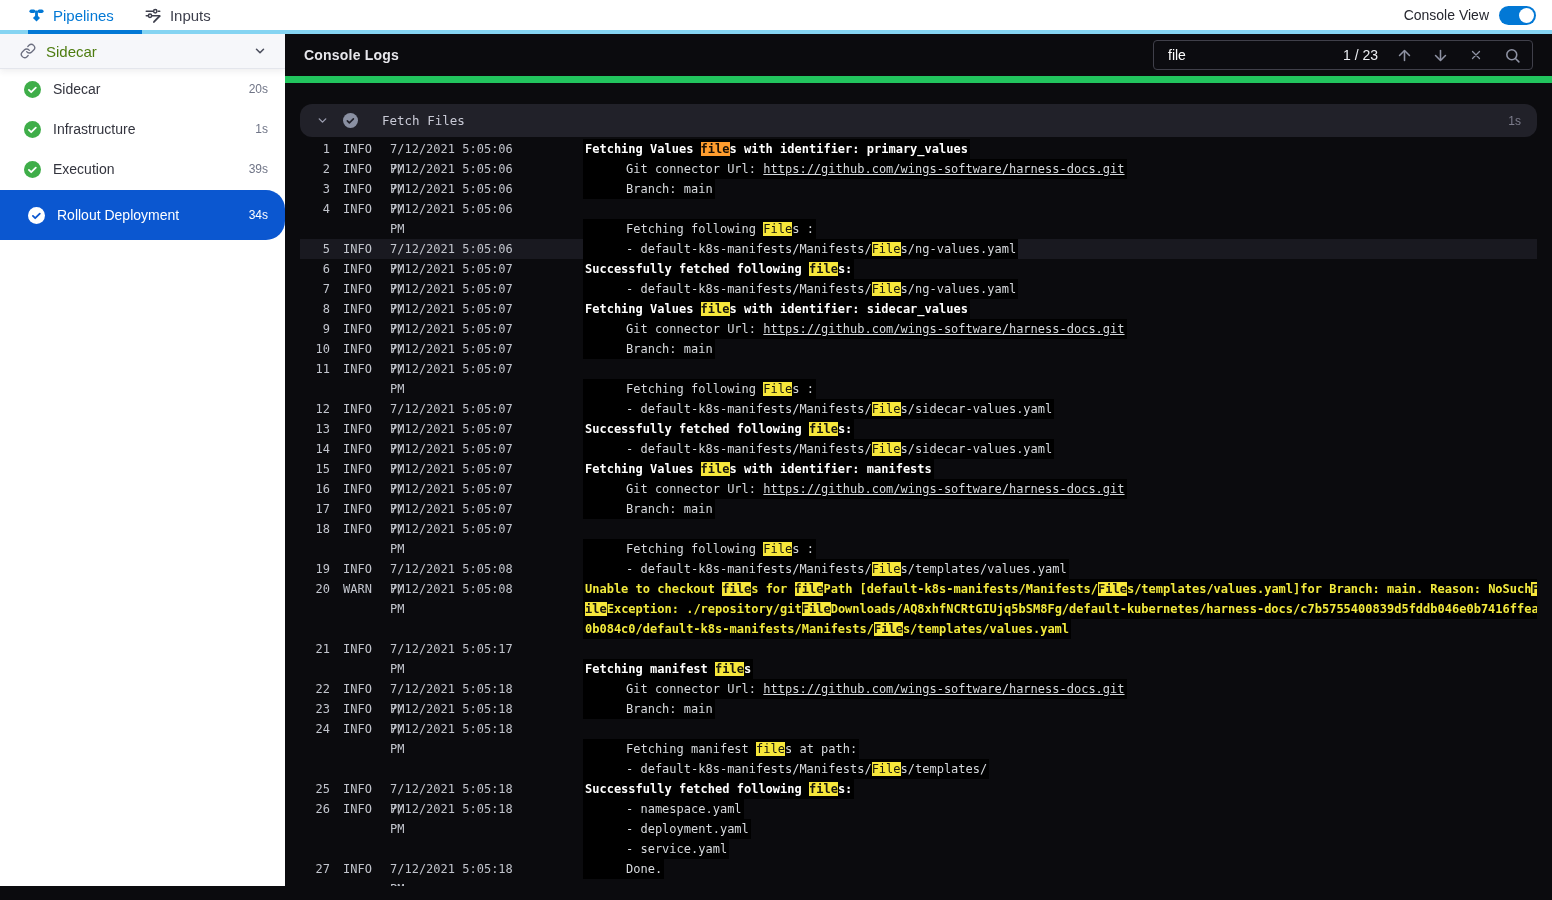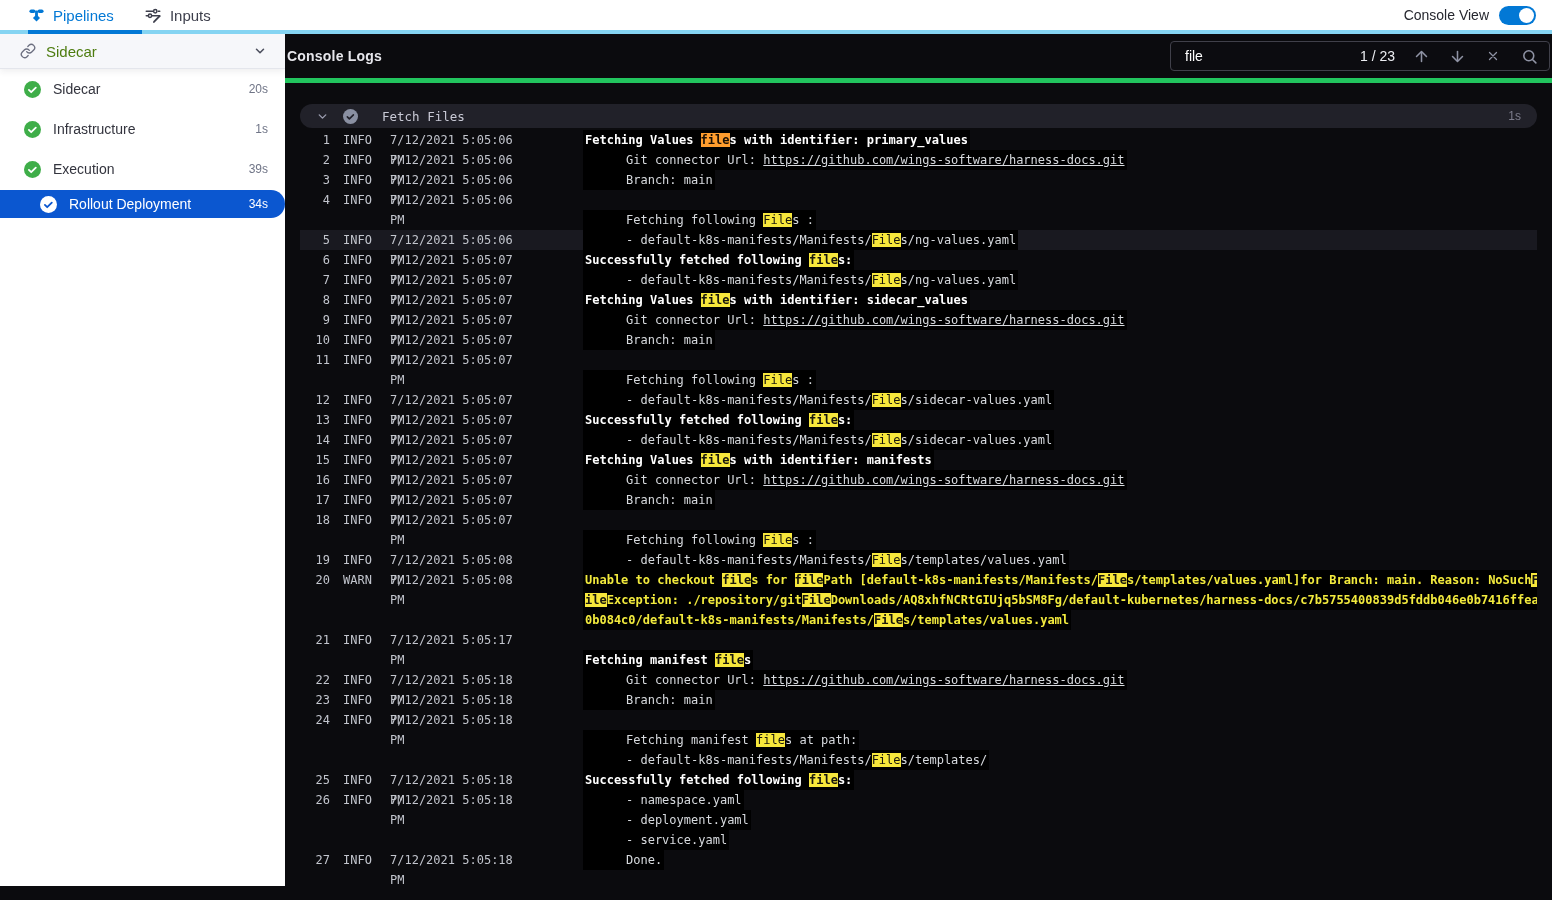--- a/index.html
+++ b/index.html
@@ -14,33 +14,33 @@
   .accent{height:4px;background:#85d4f2;position:relative;}
   .accent-seg{position:absolute;left:28px;top:0;width:114px;height:4px;background:#0278d5;}
   .content{display:flex;height:852px;}
   .sidebar{width:285px;flex:none;background:#fff;display:flex;flex-direction:column;}
   .side-head{height:34px;flex:none;display:flex;align-items:center;gap:10px;padding:0 18px 0 20px;background:#f6f7fa;border-bottom:1px solid #e4e6ec;box-shadow:0 3px 6px rgba(40,41,61,.07);cursor:pointer;}
   .side-head .ph-label{flex:1;font-size:15px;color:#4d7c0f;}
   .side-items{padding-top:0;}
   .item{height:40px;display:flex;align-items:center;gap:12px;padding:0 17px 0 24px;box-sizing:border-box;cursor:pointer;}
   .item-label{flex:1;font-size:14px;color:#33343e;}
   .item-time{font-size:12px;color:#6f7486;}
-  .item.sel{background:#0b57d0;height:28px;margin:1px 0;border-radius:0 19px 19px 0;padding-left:40px;}
+  .item.sel{background:#0b57d0;height:50px;margin:1px 0;border-radius:0 19px 19px 0;padding-left:28px;}
   .item.sel .item-label{color:#fff;font-weight:500;}
   .item.sel .item-time{color:#fff;}
   .ic{display:flex;align-items:center;}
   .console{flex:1;min-width:0;background:#0b0b0e;display:flex;flex-direction:column;}
-  .chead{height:49px;flex:none;display:flex;align-items:center;justify-content:space-between;padding:0 2px;border-bottom:5px solid #22c55e;box-sizing:border-box;}
+  .chead{height:49px;flex:none;display:flex;align-items:center;justify-content:space-between;padding:0 19px;border-bottom:7px solid #22c55e;box-sizing:border-box;}
   .ctitle{font-size:14px;font-weight:700;color:#e7e7ec;letter-spacing:.2px;}
   .sbox{width:380px;height:30px;box-sizing:border-box;border:1px solid #40404a;border-radius:4px;background:#0c0c10;display:flex;align-items:center;gap:12px;padding:0 8px 0 12px;}
   .sbox input{flex:1;min-width:0;background:transparent;border:none;outline:none;color:#fff;font:14px "Liberation Sans",sans-serif;}
   .scount{color:#eceef2;font-size:14px;white-space:nowrap;margin-right:2px;}
   .sicon{display:flex;align-items:center;justify-content:center;width:24px;cursor:pointer;}
   .logarea{flex:1;padding:21px 15px 0;overflow:hidden;}
-  .secbar{height:24px;background:#212129;border-radius:12px;display:flex;align-items:center;gap:14px;padding:0 16px;cursor:pointer;}
+  .secbar{height:33px;background:#212129;border-radius:12px;display:flex;align-items:center;gap:14px;padding:0 16px;cursor:pointer;}
   .seclabel{font:12.5px "DejaVu Sans Mono","Liberation Mono",monospace;color:#c9cad6;margin-left:10px;flex:1;}
   .secdur{font-size:12px;color:#7e7e8d;}
   .lrows{margin-top:2px;font:12px "DejaVu Sans Mono","Liberation Mono",monospace;color:#c2c5cd;}
   .lrow{display:flex;height:20px;line-height:20px;}
   .lrow.rowhl{background:#191920;}
   .c-num{width:30px;flex:none;text-align:right;}
   .c-lvl{width:36px;flex:none;margin-left:13px;}
   .c-time{width:143px;flex:none;margin-left:11px;margin-right:50px;}
   .c-msg{flex:1;white-space:pre;overflow:hidden;}
   .chip{background:#000;padding:0 2px;display:inline-block;}

